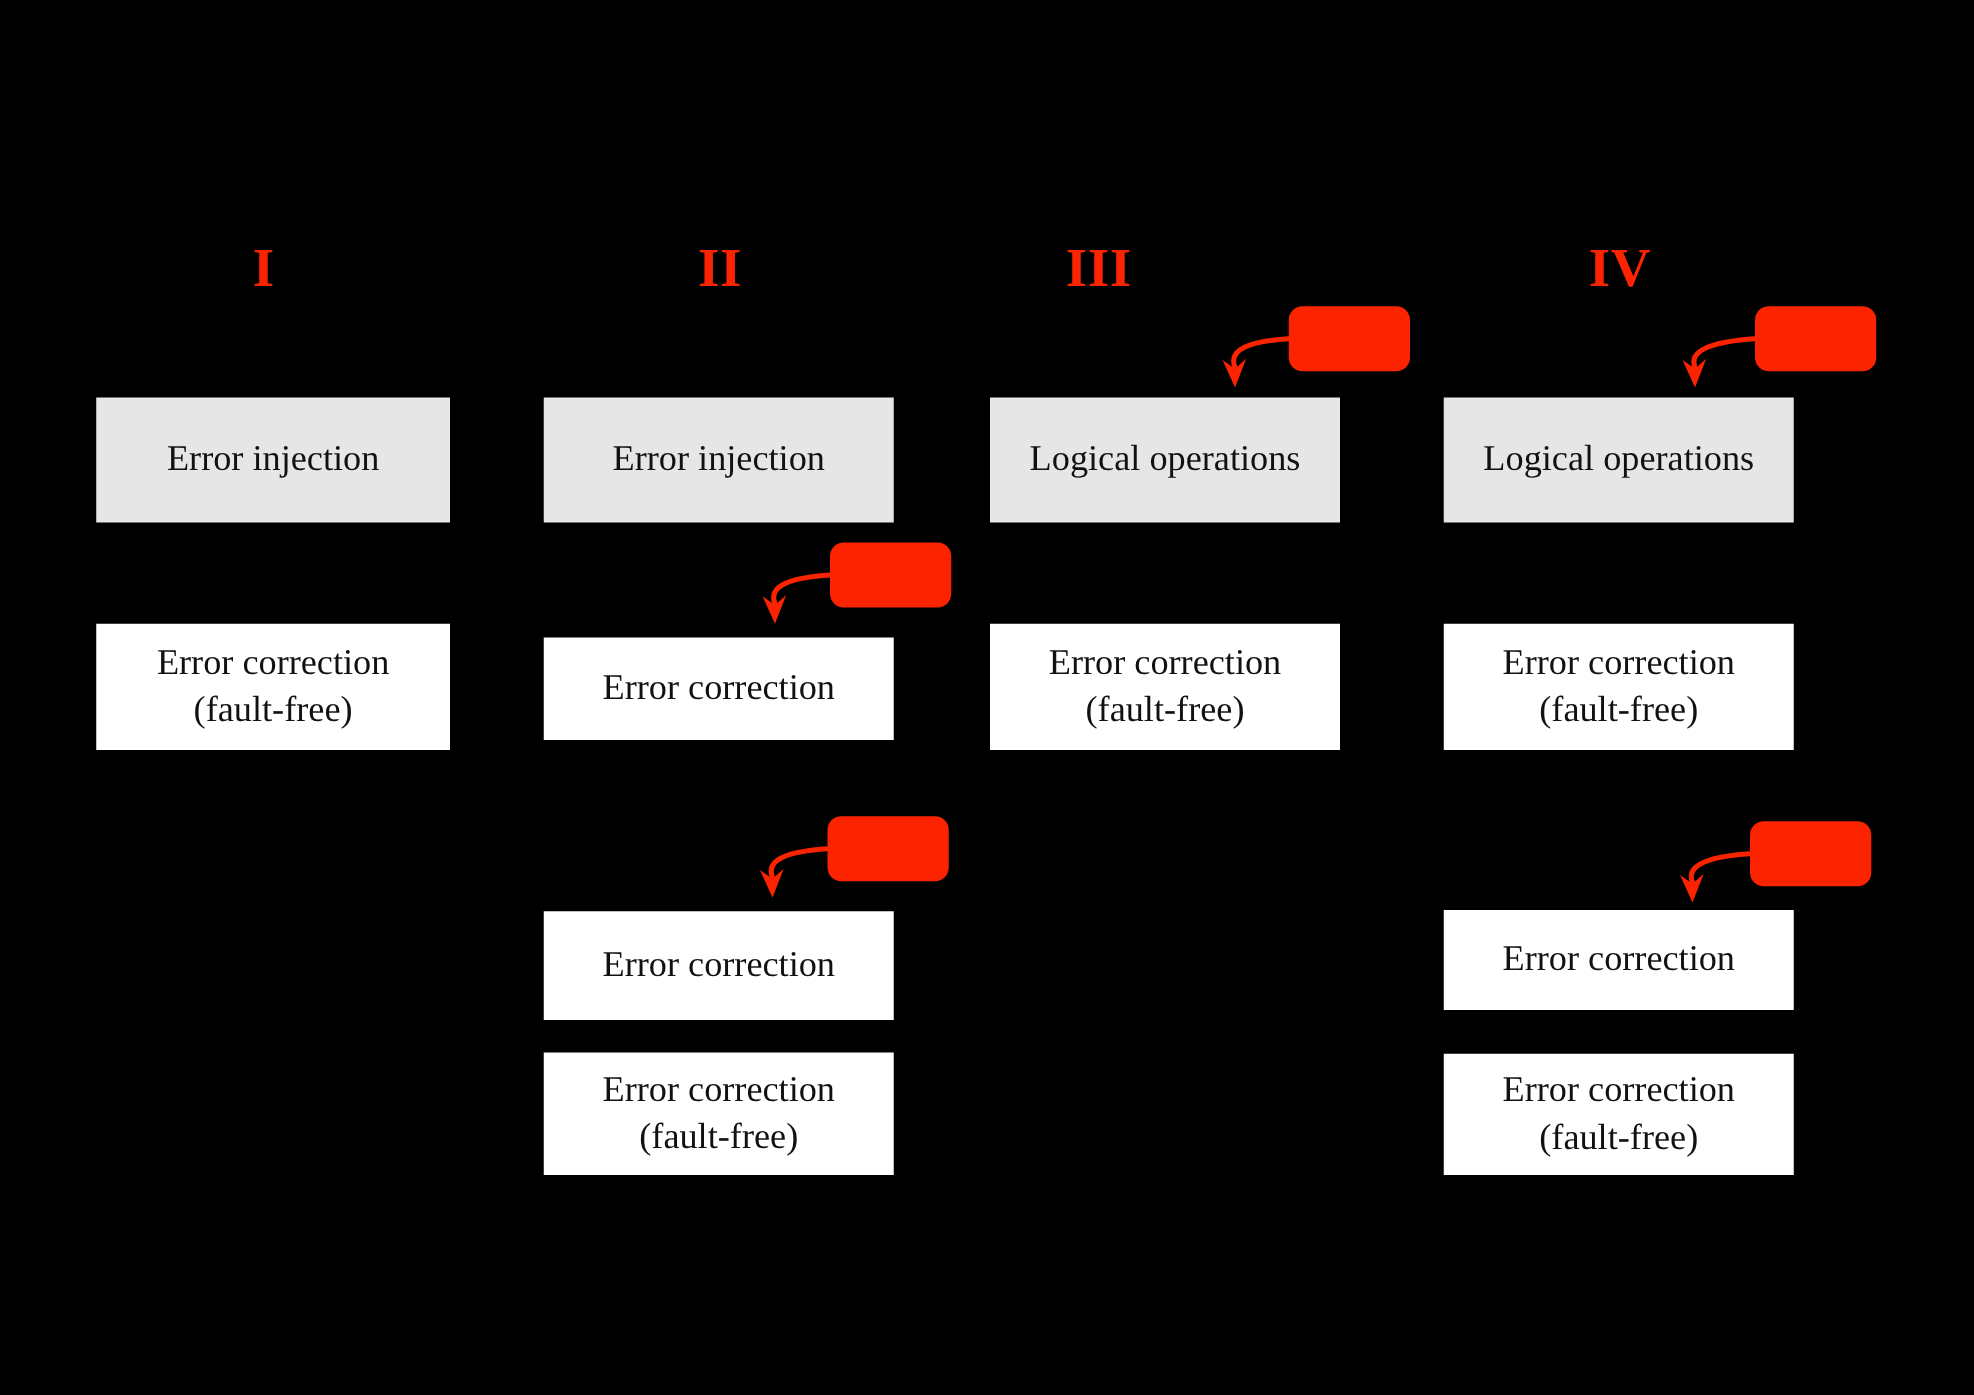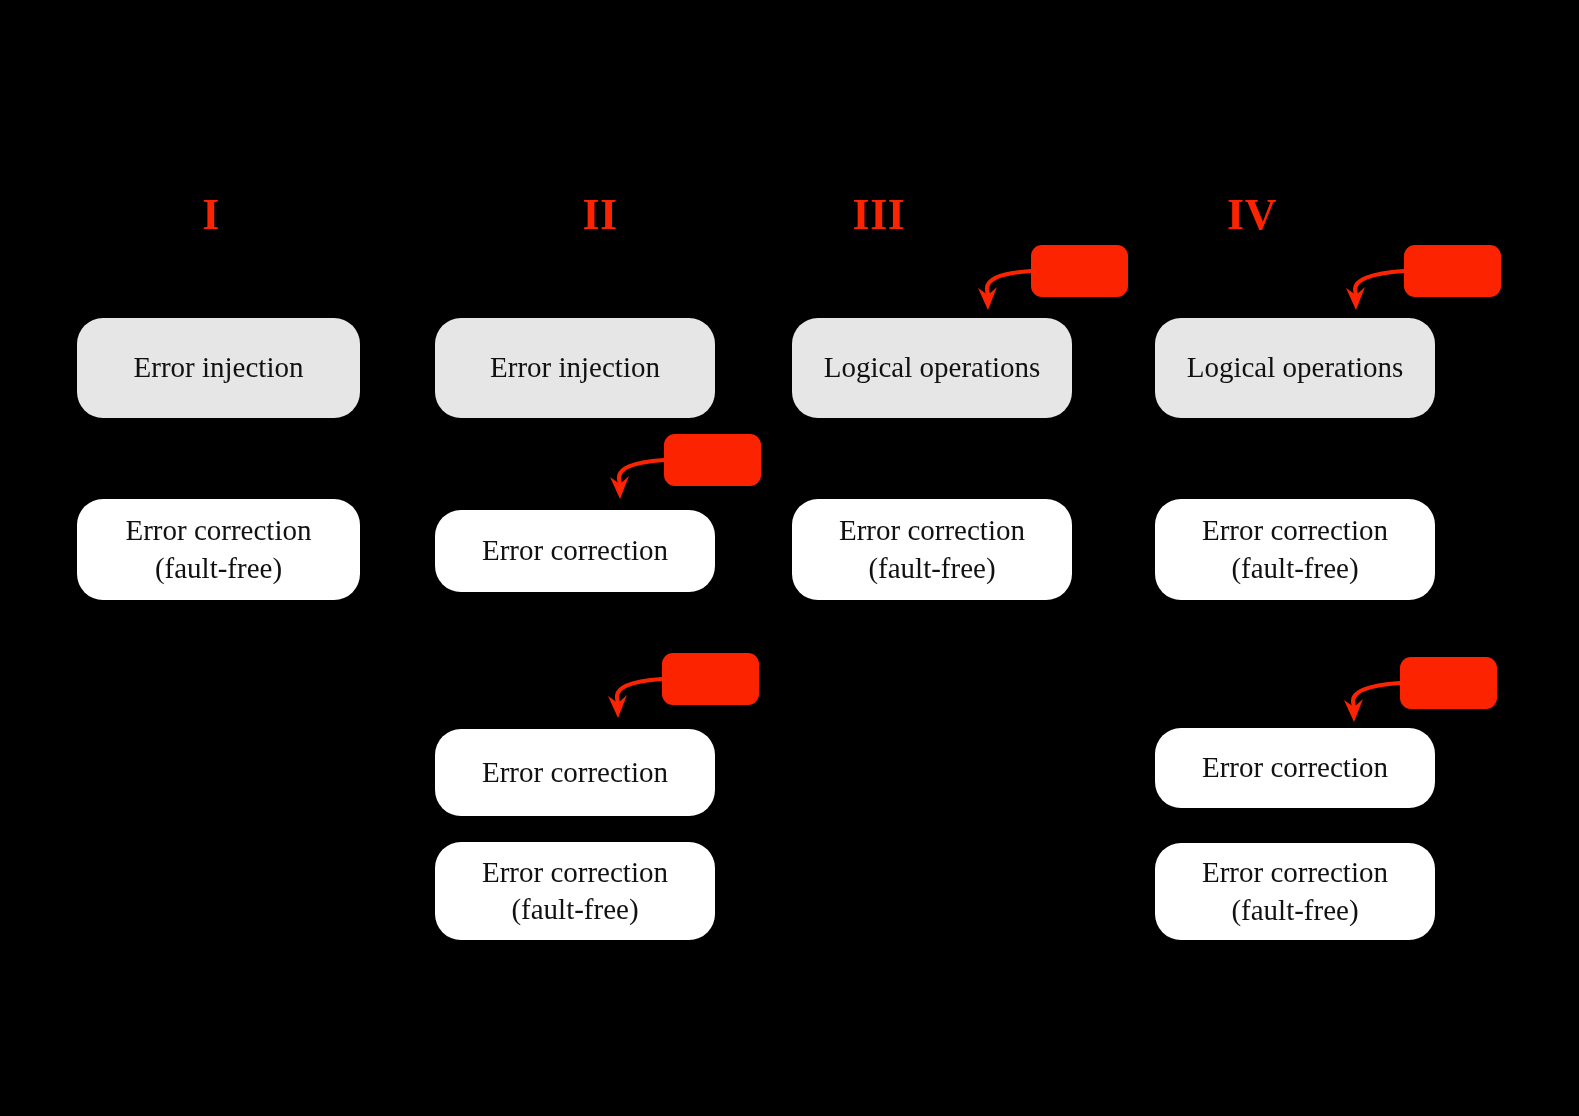--- a/index.html
+++ b/index.html
@@ -33,21 +33,20 @@
     display: flex;
     align-items: center;
     justify-content: center;
     text-align: center;
     color: #111111;
     font-family: "Liberation Serif", "DejaVu Serif", serif;
     font-size: 29px;
     line-height: 1.28;
     padding: 4px 8px;
     white-space: pre-line;
-    border-radius: 26px;
   }
   .stage-box.gray {
     background: #e6e6e6;
   }
   .stage-box.white {
     background: #ffffff;
   }
   .callout {
     position: absolute;
     background: #fc2400;
@@ -60,21 +59,21 @@
   }
 </style>
 </head>
 <body>
 
 <div id="canvas">
     <div class="col-label" style="left: 211px; top: 193px;">I</div>
     <div class="stage-box gray" style="left: 77px; top: 318px; width: 283px; height: 100px;">Error injection</div>
     <div class="stage-box white" style="left: 77px; top: 499px; width: 283px; height: 101px;">Error correction
 (fault-free)</div>
-    <div class="col-label" style="left: 600px; top: 193px;">II</div>
+    <div class="col-label" style="left: 576px; top: 193px;">II</div>
     <div class="stage-box gray" style="left: 435px; top: 318px; width: 280px; height: 100px;">Error injection</div>
     <div class="stage-box white" style="left: 435px; top: 510px; width: 280px; height: 82px;">Error correction</div>
     <div class="stage-box white" style="left: 435px; top: 729px; width: 280px; height: 87px;">Error correction</div>
     <div class="stage-box white" style="left: 435px; top: 842px; width: 280px; height: 98px;">Error correction
 (fault-free)</div>
     <svg class="arrow-svg" width="220" height="140" style="left: 590px; top: 424px;">
       <path d="M 74 36 C 44 38, 24 44, 30 59" fill="none" stroke="#fc2400" stroke-width="4" stroke-linecap="round"></path>
       <path d="M 30 75 L 20 53 L 30 60 L 39 52 Z" fill="#fc2400"></path>
     </svg>
     <div class="callout" style="left: 664px; top: 434px; width: 97px; height: 52px;"></div>
@@ -85,21 +84,21 @@
     <div class="callout" style="left: 662px; top: 653px; width: 97px; height: 52px;"></div>
     <div class="col-label" style="left: 879px; top: 193px;">III</div>
     <div class="stage-box gray" style="left: 792px; top: 318px; width: 280px; height: 100px;">Logical operations</div>
     <div class="stage-box white" style="left: 792px; top: 499px; width: 280px; height: 101px;">Error correction
 (fault-free)</div>
     <svg class="arrow-svg" width="220" height="140" style="left: 958px; top: 235px;">
       <path d="M 73 36 C 43 38, 24 44, 30 59" fill="none" stroke="#fc2400" stroke-width="4" stroke-linecap="round"></path>
       <path d="M 30 75 L 20 53 L 30 60 L 39 52 Z" fill="#fc2400"></path>
     </svg>
     <div class="callout" style="left: 1031px; top: 245px; width: 97px; height: 52px;"></div>
-    <div class="col-label" style="left: 1252px; top: 193px;">IV</div>
+    <div class="col-label" style="left: 1296px; top: 193px;">IV</div>
     <div class="stage-box gray" style="left: 1155px; top: 318px; width: 280px; height: 100px;">Logical operations</div>
     <div class="stage-box white" style="left: 1155px; top: 499px; width: 280px; height: 101px;">Error correction
 (fault-free)</div>
     <div class="stage-box white" style="left: 1155px; top: 728px; width: 280px; height: 80px;">Error correction</div>
     <div class="stage-box white" style="left: 1155px; top: 843px; width: 280px; height: 97px;">Error correction
 (fault-free)</div>
     <svg class="arrow-svg" width="220" height="140" style="left: 1326px; top: 235px;">
       <path d="M 78 36 C 48 38, 24 44, 30 59" fill="none" stroke="#fc2400" stroke-width="4" stroke-linecap="round"></path>
       <path d="M 30 75 L 20 53 L 30 60 L 39 52 Z" fill="#fc2400"></path>
     </svg>

